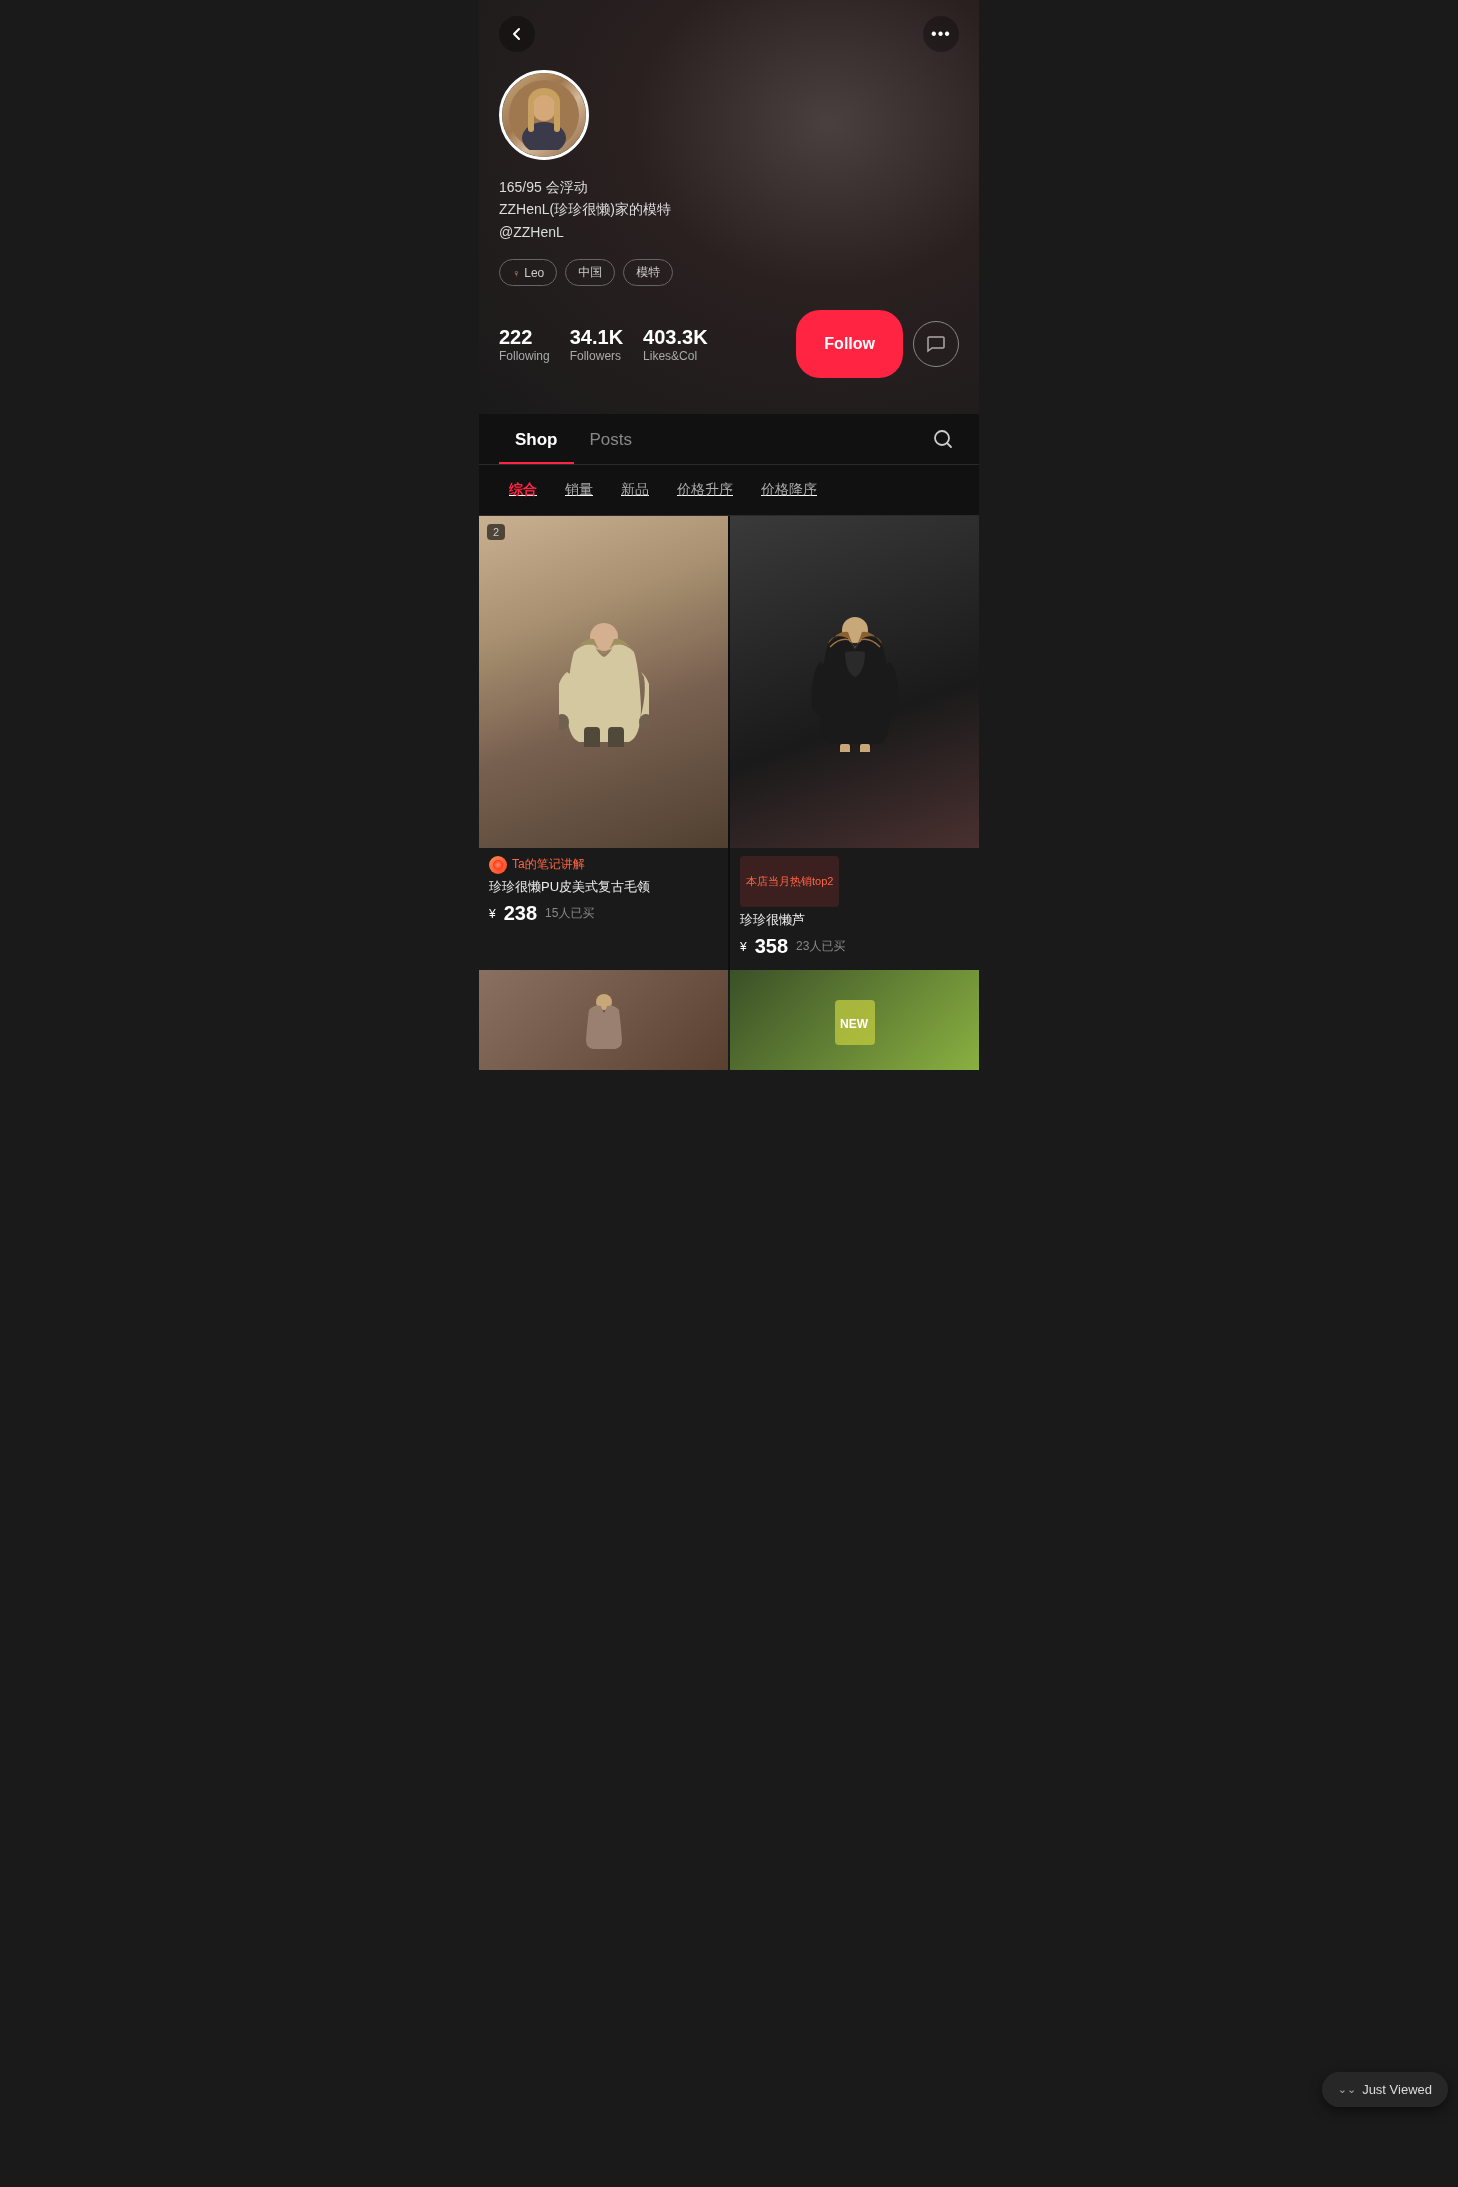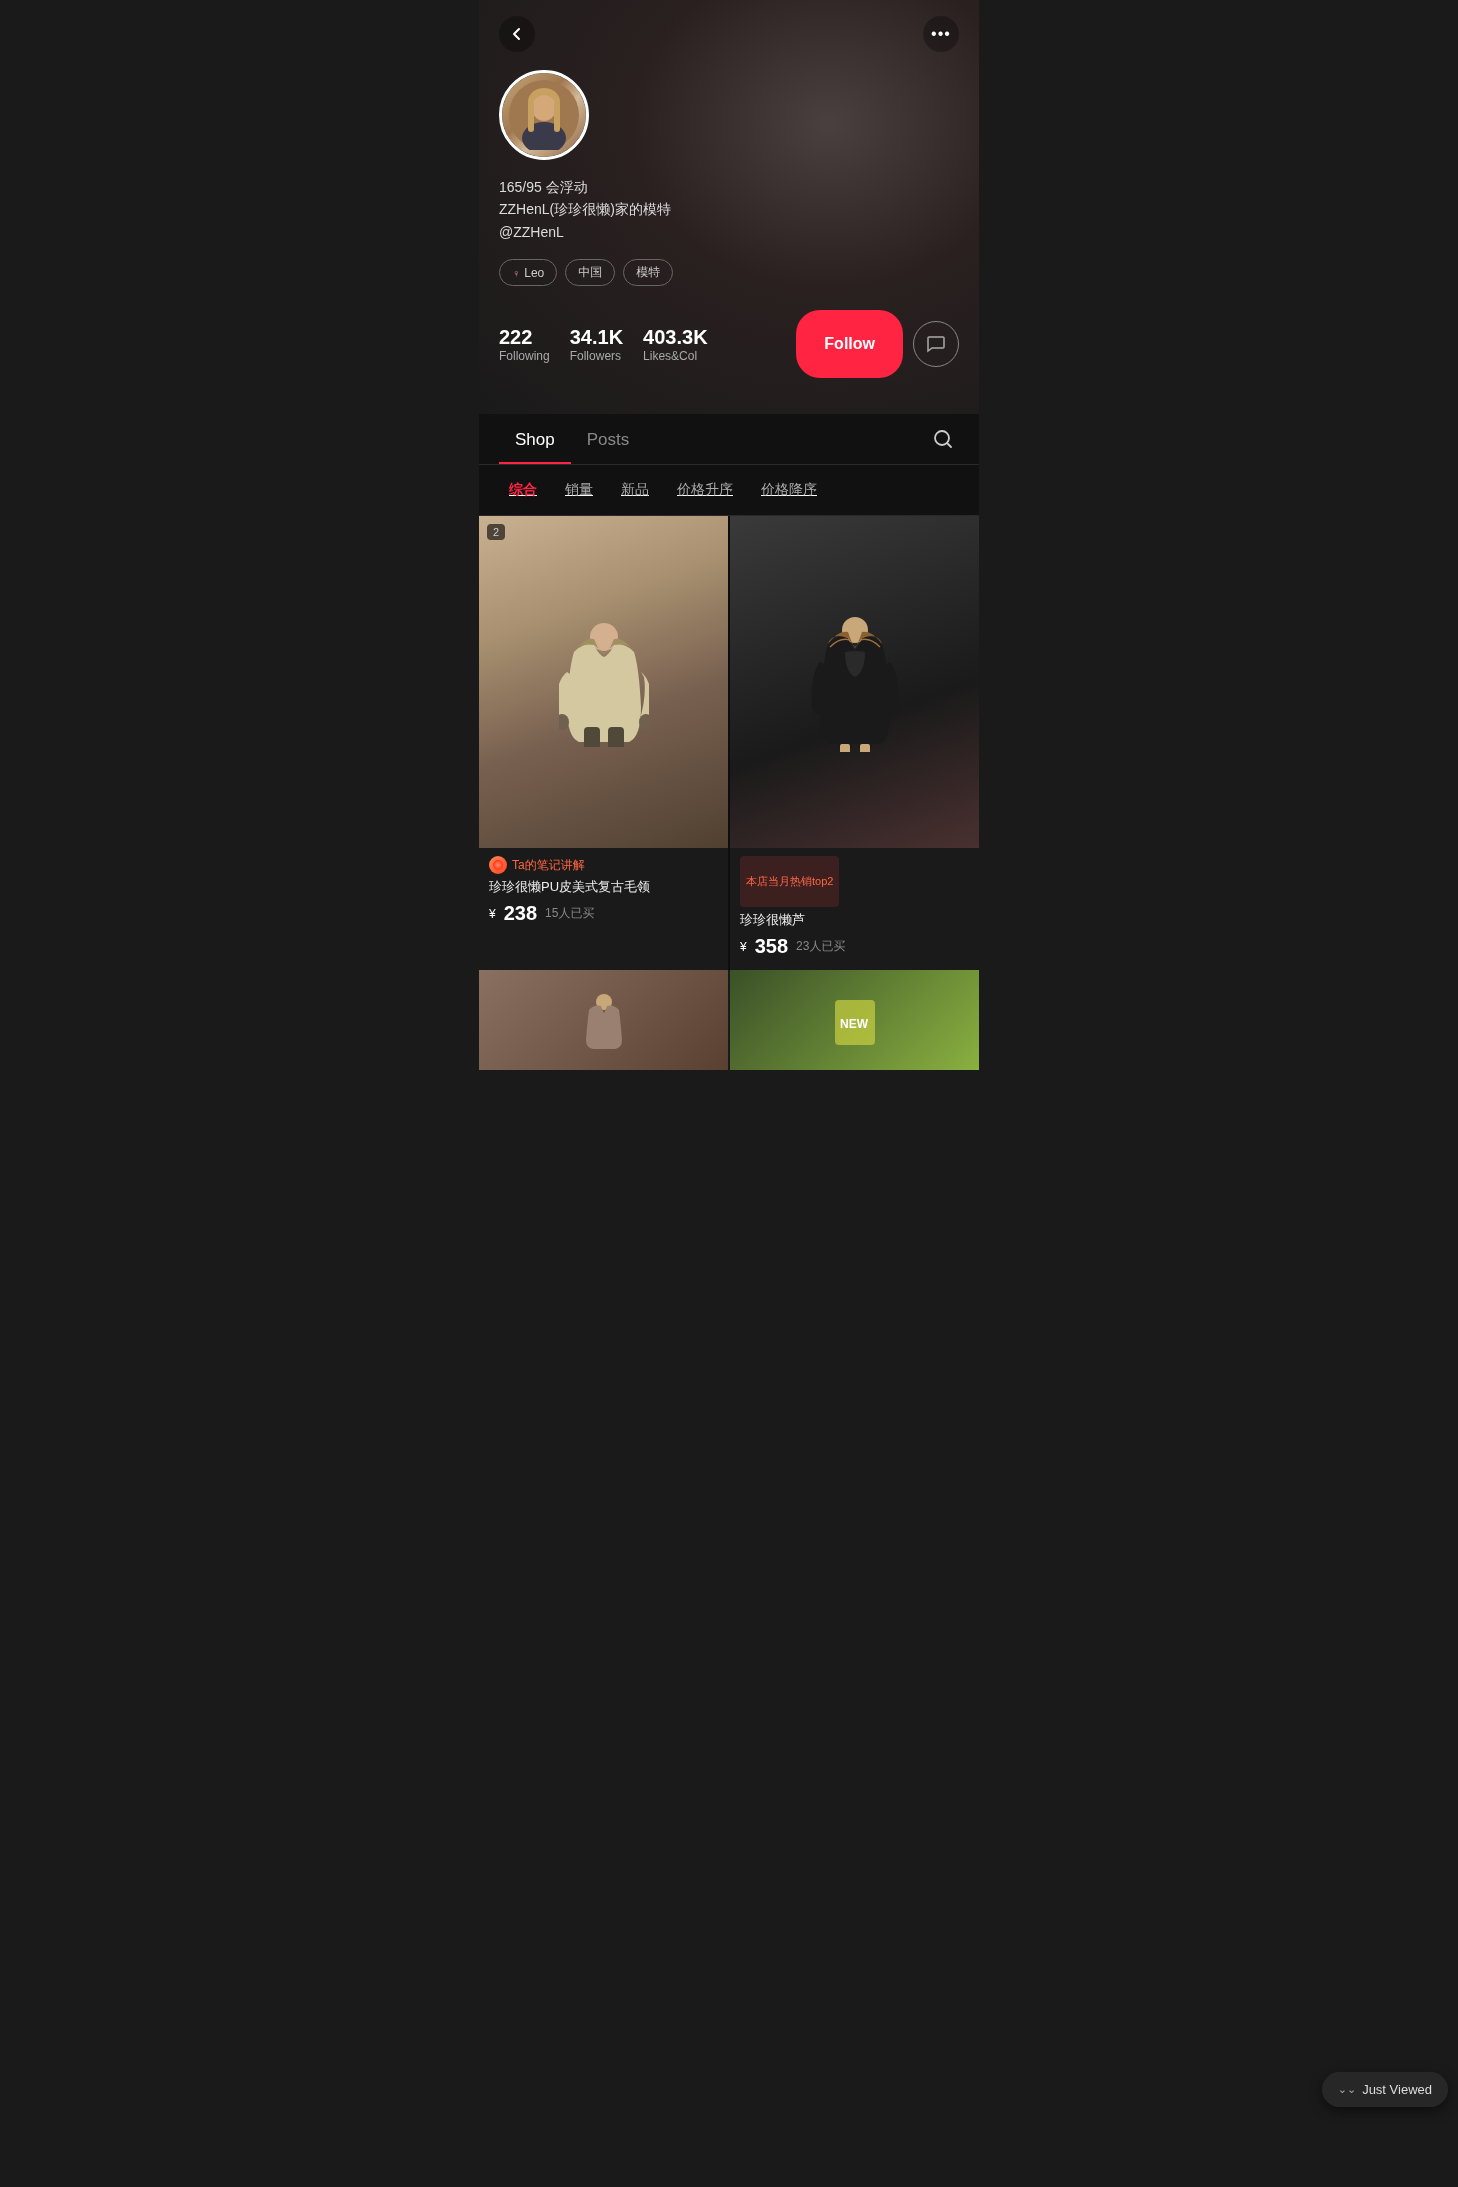--- a/index.html
+++ b/index.html
@@ -276,21 +276,21 @@
       font-size: 17px;
       font-weight: 500;
       color: #888;
       cursor: pointer;
       position: relative;
       border-bottom: 2px solid transparent;
     }
 
     .tab-item.active {
       color: #fff;
-      font-weight: 400;
+      font-weight: 700;
       border-bottom: 2px solid #ff2442;
     }
 
     .tab-search {
       margin-left: auto;
       width: 32px;
       height: 32px;
       display: flex;
       align-items: center;
       justify-content: center;
@@ -373,21 +373,20 @@
       color: #ccc;
       z-index: 5;
     }
 
     .product-info {
       padding: 8px 10px 12px;
     }
 
     .product-badge-label {
       display: flex;
-      align-items: center;
       gap: 5px;
       margin-bottom: 4px;
     }
 
     .badge-icon {
       width: 18px;
       height: 18px;
       border-radius: 50%;
       background: linear-gradient(135deg, #ff8a50, #ff4422);
       display: flex;

